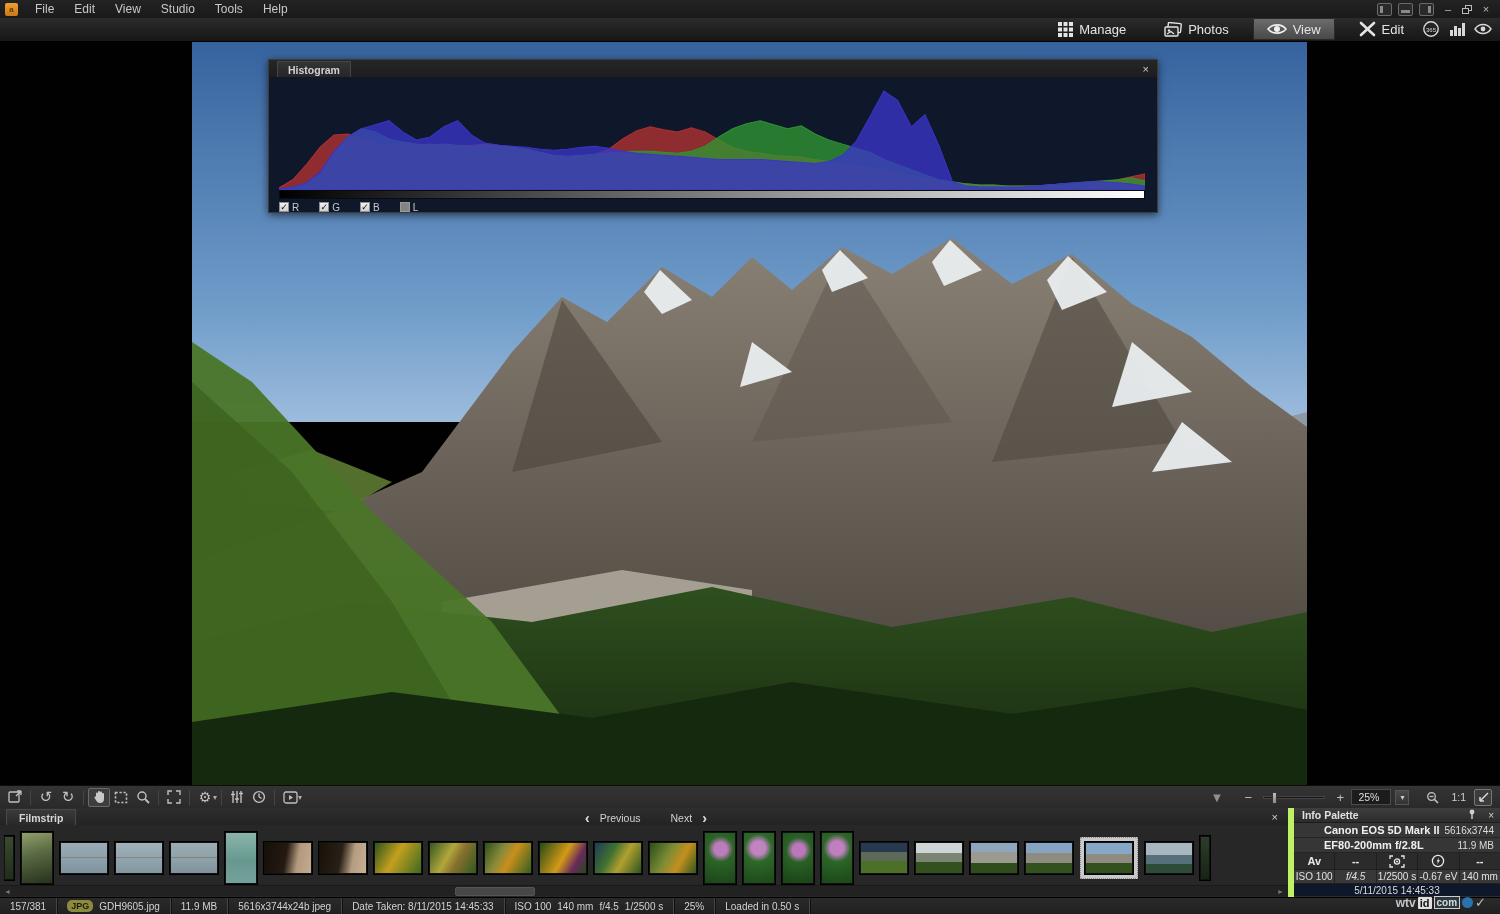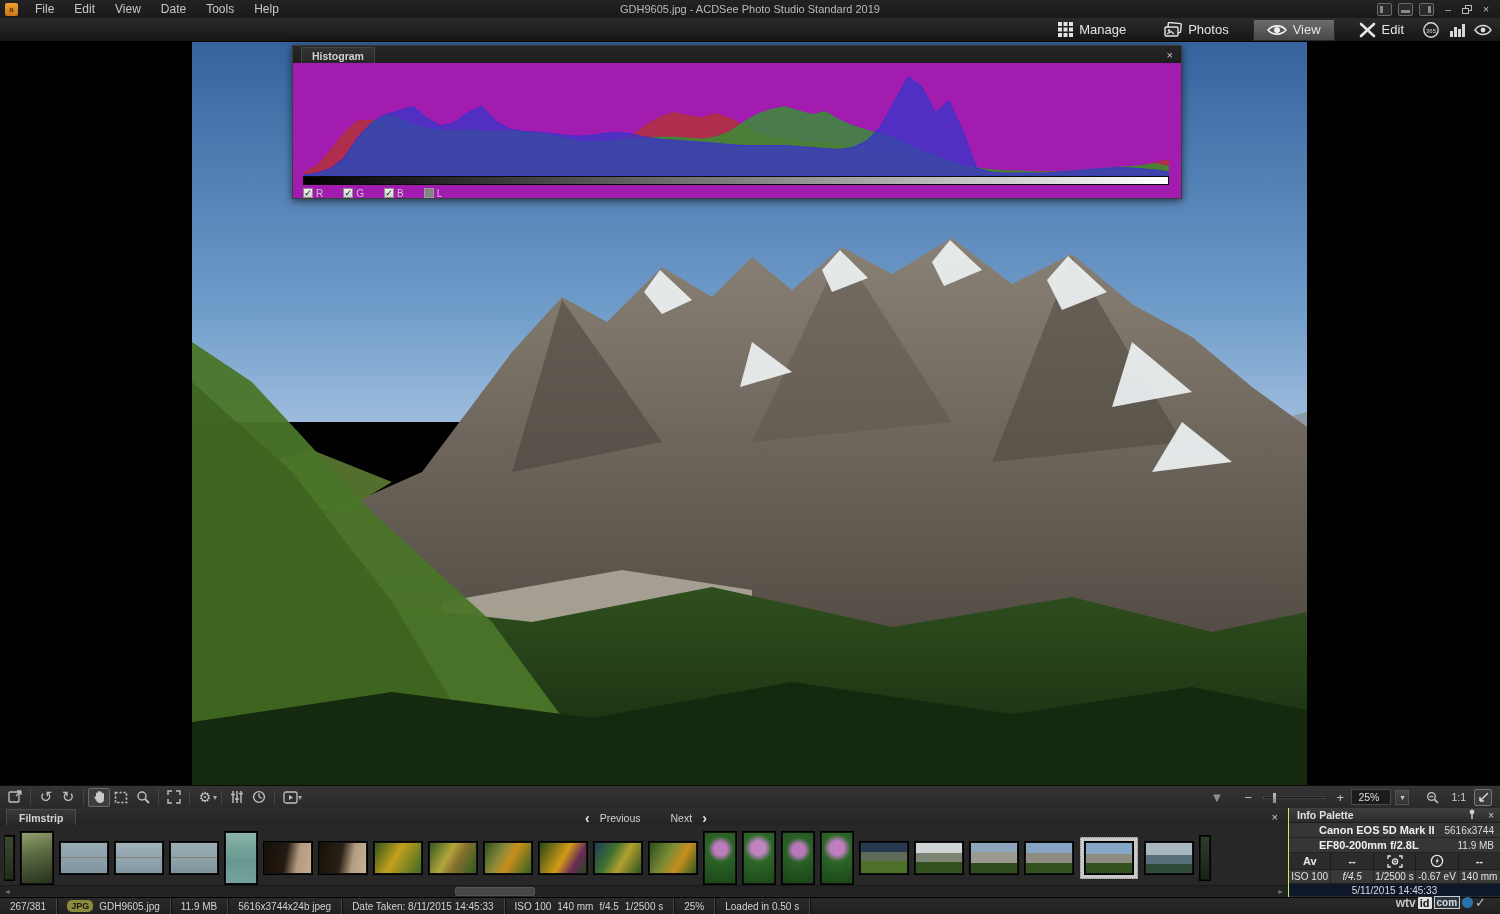--- a/index.html
+++ b/index.html
@@ -22,35 +22,35 @@
   .pane-right i { right:2px; top:2px; bottom:2px; width:3px; }
   .winctl { font-size:11px; color:#bbb; width:16px; text-align:center; line-height:14px; }
   .restore-glyph { position:relative; width:10px; height:9px; display:inline-block; }
   .restore-glyph span { position:absolute; border:1px solid #bbb; width:7px; height:6px; background:#1a1a1a; }
   .restore-glyph span:first-child { right:0; top:0; }
   .restore-glyph span:last-child { left:0; bottom:0; }
 
   
   #modebar { position:absolute; left:0; top:18px; width:1500px; height:24px;
     background:linear-gradient(#2b2b2b,#161616); border-bottom:1px solid #000;
-    display:flex; align-items:center; justify-content:flex-end; padding-right:4px; }
+    display:flex; align-items:flex-start; justify-content:flex-end; padding-right:4px; }
   .mode-btn { display:flex; align-items:center; gap:6px; height:22px; padding:0 14px;
     font-size:13px; color:#e4e4e4; border-radius:2px; }
   .mode-btn.active { background:linear-gradient(#6e6e6e,#474747); box-shadow:inset 0 0 0 1px #2a2a2a; }
   .mode-btn svg { display:block; }
   .tool-ico { width:26px; height:22px; display:flex; align-items:center; justify-content:center; }
 
   
   #viewer { position:absolute; left:0; top:42px; width:1500px; height:743px; background:#010101; }
   #photo { position:absolute; left:192px; top:0; width:1115px; height:743px; }
   #photo svg { display:block; }
 
   
-  #histpanel { position:absolute; left:268px; top:3px; width:890px; height:154px;
-    background:#a21caf; border:1px solid #3c3c3c; box-shadow:0 2px 8px rgba(0,0,0,.6);margin-left:24px; }
+  #histpanel { position:absolute; left:268px; top:17px; width:890px; height:154px;
+    background:#0f172a; border:1px solid #3c3c3c; box-shadow:0 2px 8px rgba(0,0,0,.6); }
   #hist-tabrow { height:17px; background:linear-gradient(#262626,#1d1d1d); display:flex; align-items:flex-end; }
   #hist-tab { background:linear-gradient(#343434,#262626); border:1px solid #454545; border-bottom:none;
     font-size:10.5px; font-weight:bold; color:#d2d2d2; padding:2px 10px 1px; margin-left:8px; }
   #hist-close { margin-left:auto; margin-bottom:2px; padding:0 8px; color:#cfcfcf; font-size:11px; }
   #hist-plot { position:absolute; left:10px; right:12px; top:26px; height:104px; }
   #hist-plot svg { width:100%; height:100%; }
   #hist-gradient { position:absolute; left:10px; right:12px; top:130px; height:9px;
     background:linear-gradient(90deg,#000,#fff); border:1px solid #0a0a0a; }
   #hist-checks { position:absolute; left:10px; right:12px; top:139px; height:14px;
     display:flex; align-items:center; gap:20px; padding-top:2px; }
@@ -91,21 +91,21 @@
   .thumb.portrait { width:32px; height:52px; }
   .thumb.landscape { width:48px; height:32px; }
   .thumb.sliver { width:10px; height:44px; }
   .selwrap { flex:none; background:#c9c9c9; padding:4px; border:1px dotted #8a8a8a; }
   #fs-scroll { position:absolute; left:0; bottom:1px; right:0; height:11px; background:#222; border-top:1px solid #1a1a1a; }
   #fs-scroll .arrow { position:absolute; top:2px; font-size:7px; color:#777; }
   #fs-thumbbar { position:absolute; left:455px; top:1px; width:80px; height:9px; background:#474747; border:1px solid #555; border-radius:2px; }
 
   
   #infopalette { position:absolute; left:1288px; top:808px; width:212px; height:89px;
-    background:#2e2e2e; border-left:1px solid #bef264; font-size:10.5px; }
+    background:#2e2e2e; border-left:6px solid #bef264; font-size:10.5px; }
   #ip-header { height:15px; background:linear-gradient(#3e3e3e,#2c2c2c); display:flex; align-items:center;
     border-bottom:1px solid #1c1c1c; }
   #ip-title { font-size:10.5px; font-weight:bold; color:#e0e0e0; padding-left:8px; }
   #ip-header .sp { margin-left:auto; }
   #ip-pin, #ip-close { color:#cfcfcf; padding:0 6px; font-size:10px; }
   .ip-row { display:flex; justify-content:space-between; padding:0 6px; height:15px; align-items:center;
     background:#363636; border-bottom:1px solid #242424; }
   .ip-row .l { font-weight:bold; color:#efefef; font-size:11px;margin-left:24px; }
   .ip-row .r { color:#dcdcdc; font-size:10px; }
   #ip-icons { display:flex; height:17px; background:#2b2b2b; border-bottom:1px solid #1e1e1e; }
@@ -138,25 +138,24 @@
 </style>
 </head>
 <body>
 
 <div id="titlebar">
   <div id="app-logo">a</div>
   <div id="menubar" style="display: flex;">
       <span class="menu-item">File</span>
       <span class="menu-item">Edit</span>
       <span class="menu-item">View</span>
-      <span class="menu-item">Date</span>
+      <span class="menu-item">Studio</span>
       <span class="menu-item">Tools</span>
       <span class="menu-item">Help</span>
     </div>
-  <div id="win-title">GDH9605.jpg - ACDSee Photo Studio Standard 2019</div>
   <div id="titlebar-right">
     <span class="pane-btn pane-left">
         <i></i>
       </span>
     <span class="pane-btn pane-bottom">
         <i></i>
       </span>
     <span class="pane-btn pane-right">
         <i></i>
       </span>
@@ -513,21 +512,21 @@
     <div>ISO 100</div>
     <div class="fnum">f/4.5</div>
     <div>1/2500 s</div>
     <div>-0.67 eV</div>
     <div>140 mm</div>
   </div>
   <div id="ip-date">5/11/2015 14:45:33</div>
 </div>
 
 <div id="statusbar">
-  <span class="sb-seg">267/381</span>
+  <span class="sb-seg">157/381</span>
   <span class="sb-seg">
     <span id="jpg-badge">JPG</span>
     <span>GDH9605.jpg</span>
   </span>
   <span class="sb-seg">11.9 MB</span>
   <span class="sb-seg">5616x3744x24b jpeg</span>
   <span class="sb-seg">Date Taken: 8/11/2015 14:45:33</span>
   <span class="sb-seg">
     <span>ISO 100</span>
     <span>140 mm</span>

